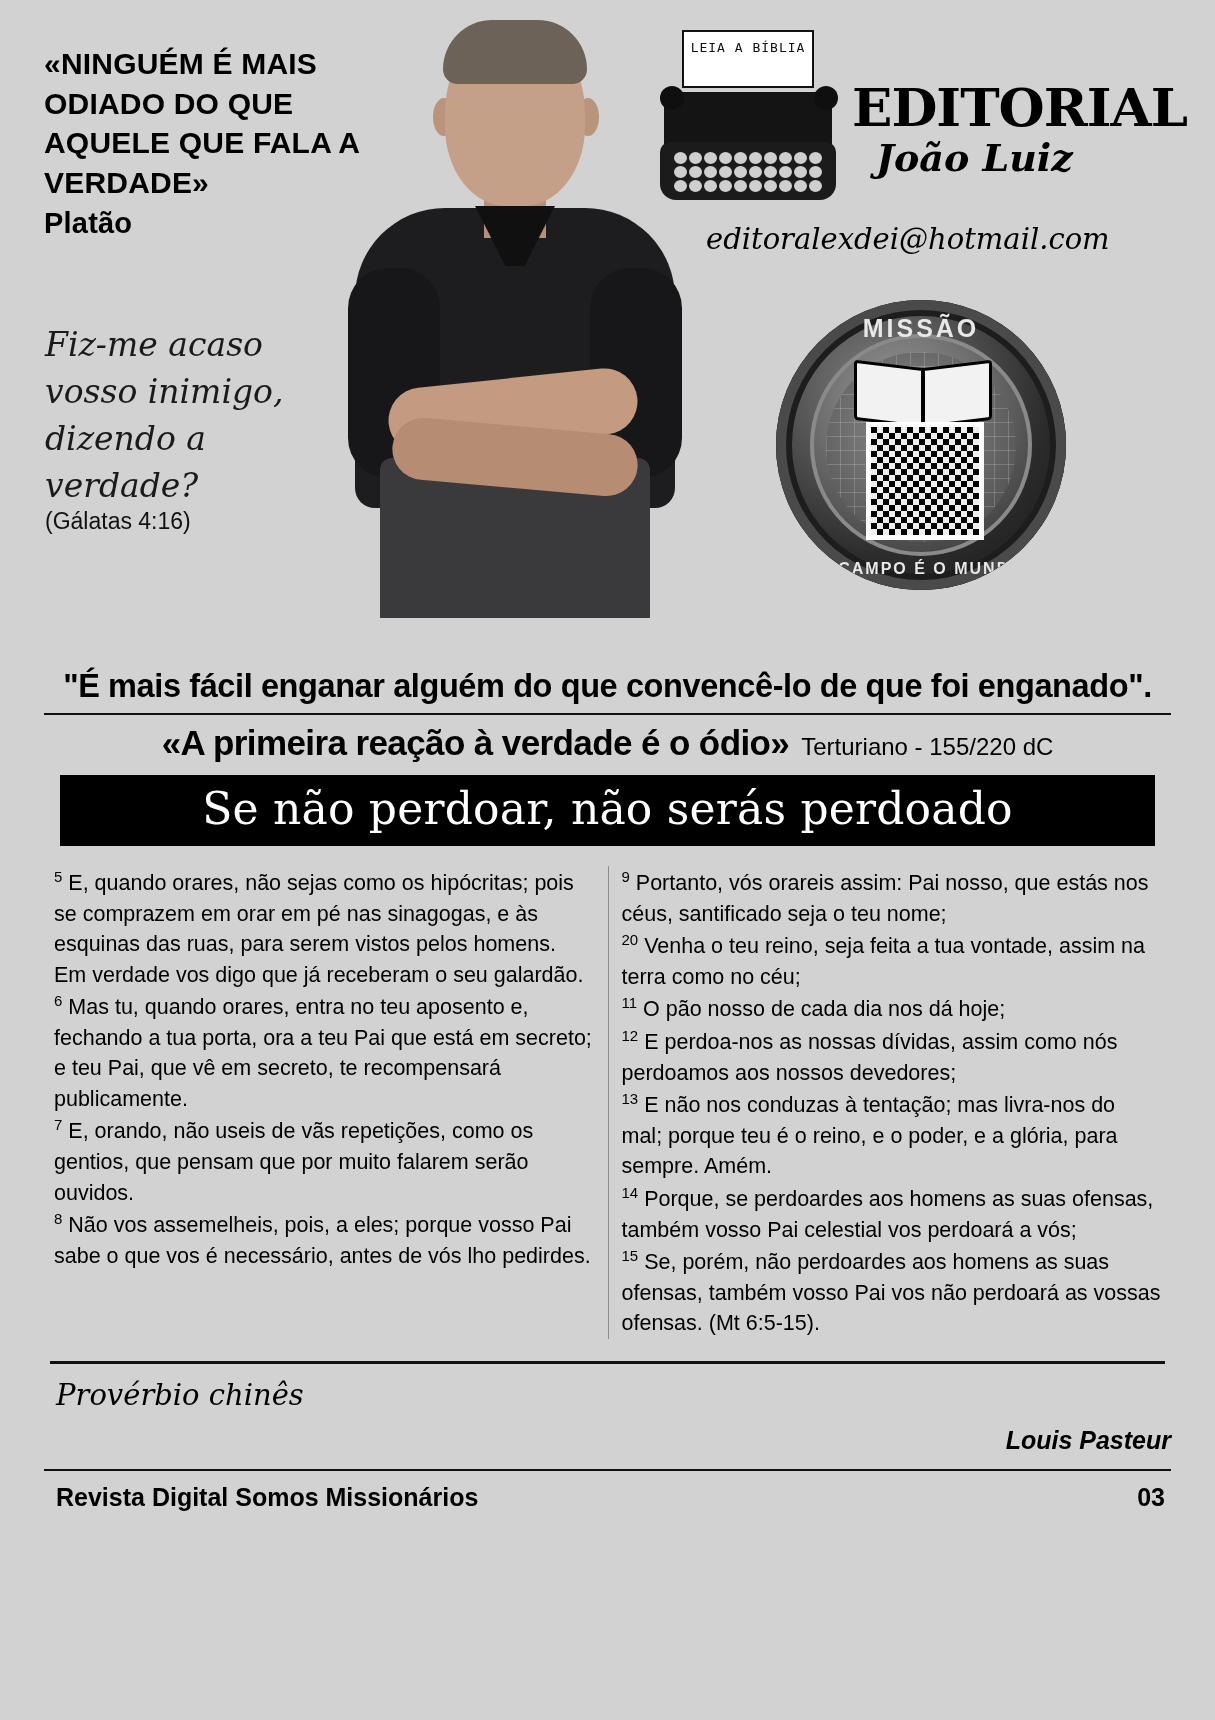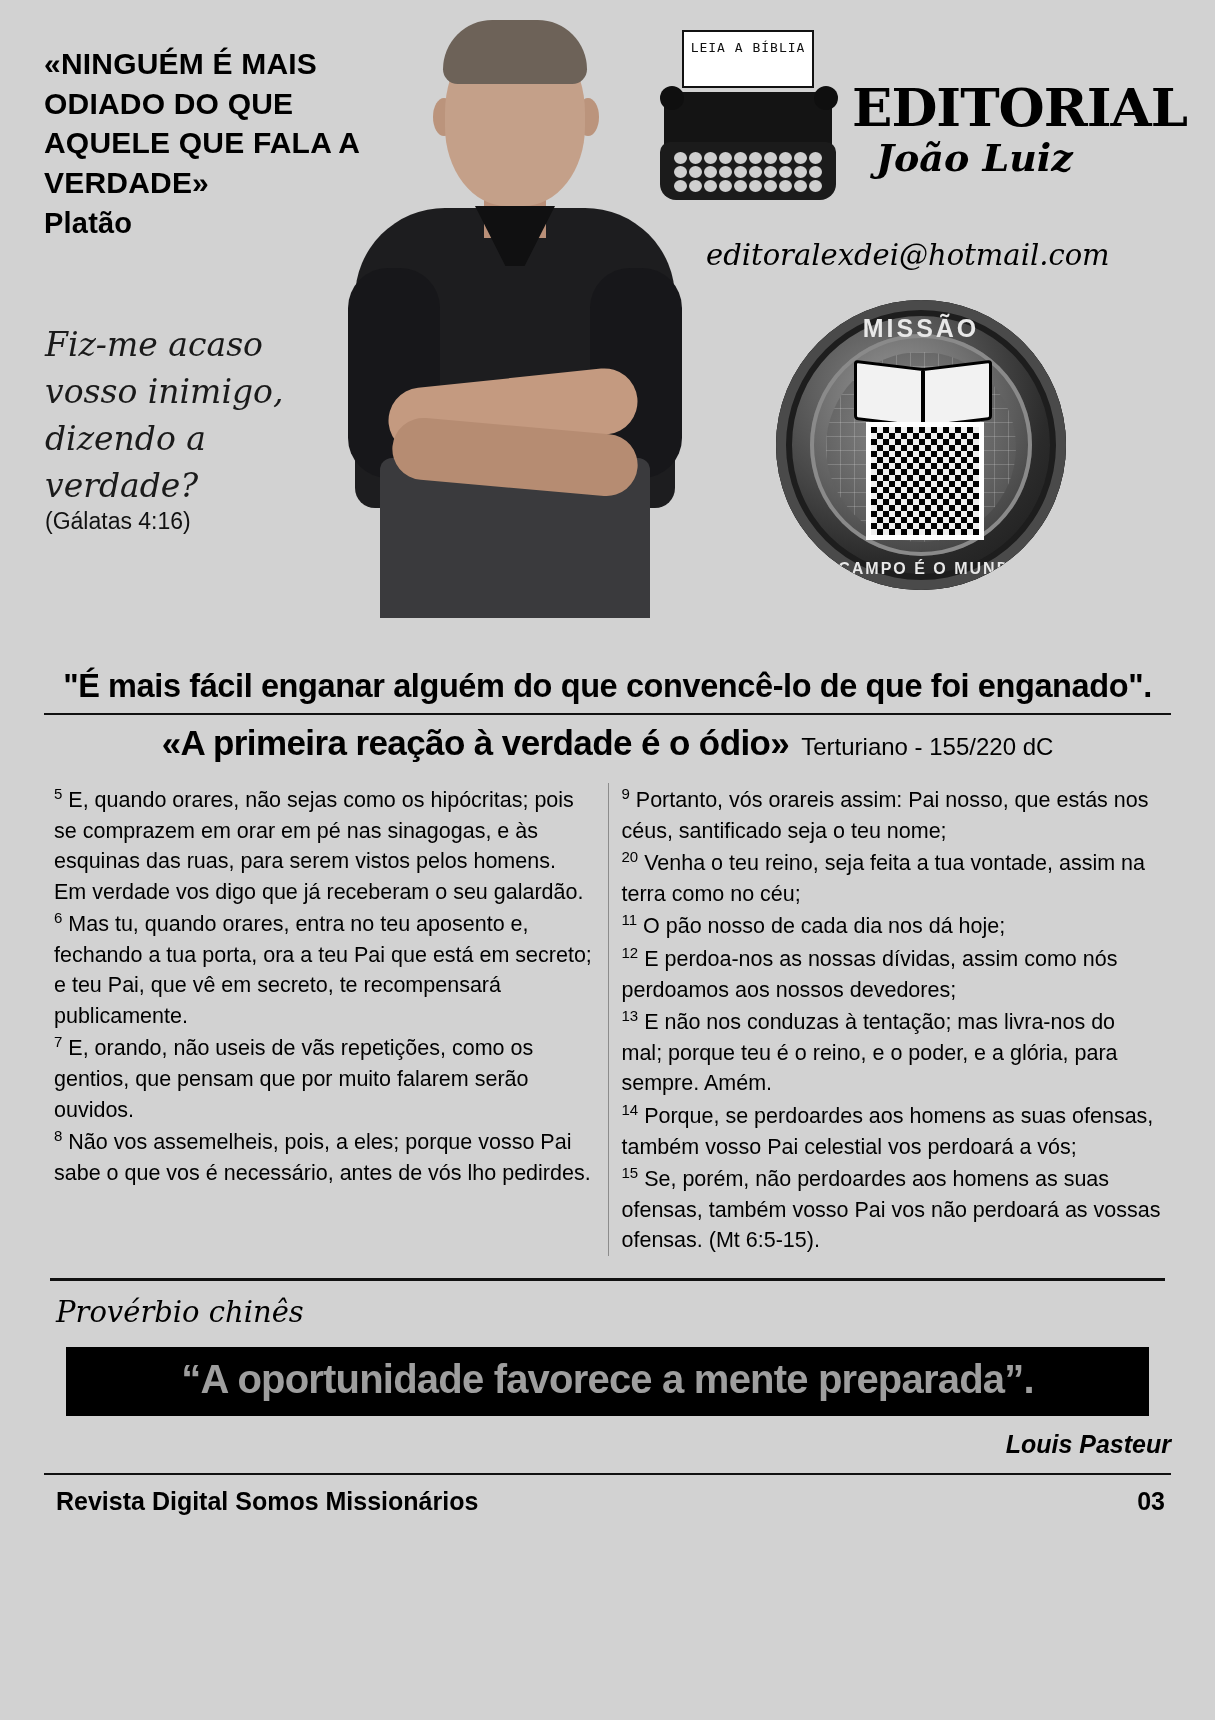--- a/index.html
+++ b/index.html
@@ -257,21 +257,21 @@
     left: 876px;
     top: 135px;
     font-size: 38px;
     font-style: italic;
     font-weight: bold;
     font-family: "DejaVu Serif", serif;
   }
   .email {
     position: absolute;
     left: 706px;
-    top: 238px;
+    top: 222px;
     font-size: 29px;
     font-style: italic;
     font-family: "DejaVu Serif", serif;
   }
 
   
   .seal {
     position: absolute;
     left: 776px;
     top: 300px;
@@ -562,20 +562,21 @@
   </div>
 
   <div class="mark-quote">"É mais fácil enganar alguém do que convencê-lo de que foi enganado".</div>
   <div class="rule"></div>
 
   <div class="tert-line">
     <span class="tert-main">«A primeira reação à verdade é o ódio»</span>
     <span class="tert-src">Terturiano - 155/220 dC</span>
   </div>
 
+  <div class="banner">Se não perdoar, não serás perdoado</div>
 
   <div class="cols">
     <div class="col" id="colL">
         <p><sup>5</sup> E, quando orares, não sejas como os hipócritas; pois se comprazem em orar em pé nas sinagogas, e às esquinas das ruas, para serem vistos pelos homens. Em verdade vos digo que já receberam o seu galardão.</p>
         <p><sup>6</sup> Mas tu, quando orares, entra no teu aposento e, fechando a tua porta, ora a teu Pai que está em secreto; e teu Pai, que vê em secreto, te recompensará publicamente.</p>
         <p><sup>7</sup> E, orando, não useis de vãs repetições, como os gentios, que pensam que por muito falarem serão ouvidos.</p>
         <p><sup>8</sup> Não vos assemelheis, pois, a eles; porque vosso Pai sabe o que vos é necessário, antes de vós lho pedirdes.</p>
       </div>
     <div class="col-divider"></div>
     <div class="col" id="colR">
@@ -588,23 +589,20 @@
         <p><sup>15</sup> Se, porém, não perdoardes aos homens as suas ofensas, também vosso Pai vos não perdoará as vossas ofensas. (Mt 6:5-15).</p>
       </div>
   </div>
 
   <div class="rule-thick"></div>
 
   <div class="achar-row">
     <span class="achar-src">Provérbio chinês</span>
   </div>
 
-  <div class="pasteur-band">
-    <span>“A oportunidade favorece a mente preparada”.</span>
-  </div>
   <div class="pasteur-name">Louis Pasteur</div>
 
   <div class="footer-rule"></div>
   <div class="footer">
     <span>Revista Digital Somos Missionários</span>
     <span>03</span>
   </div>
 </div>
 
 </body></html>

